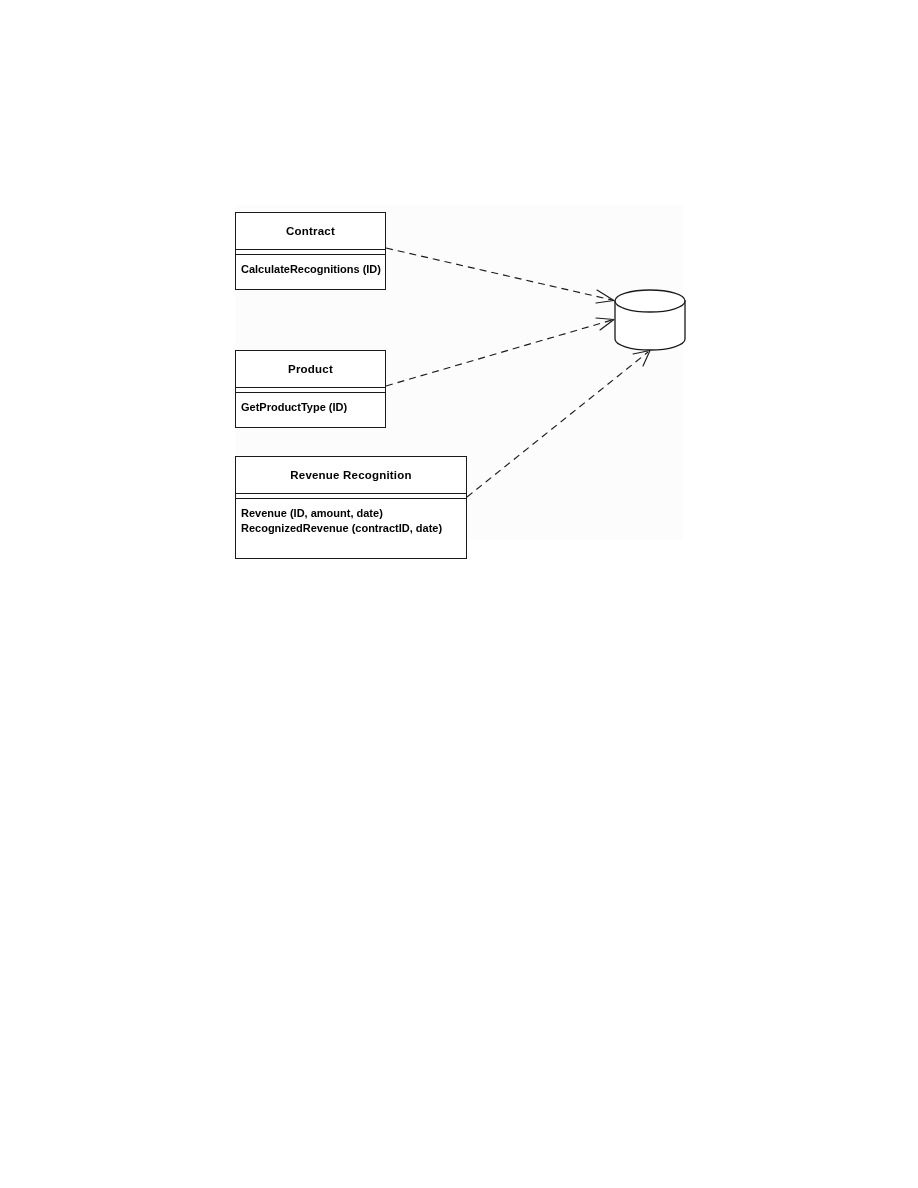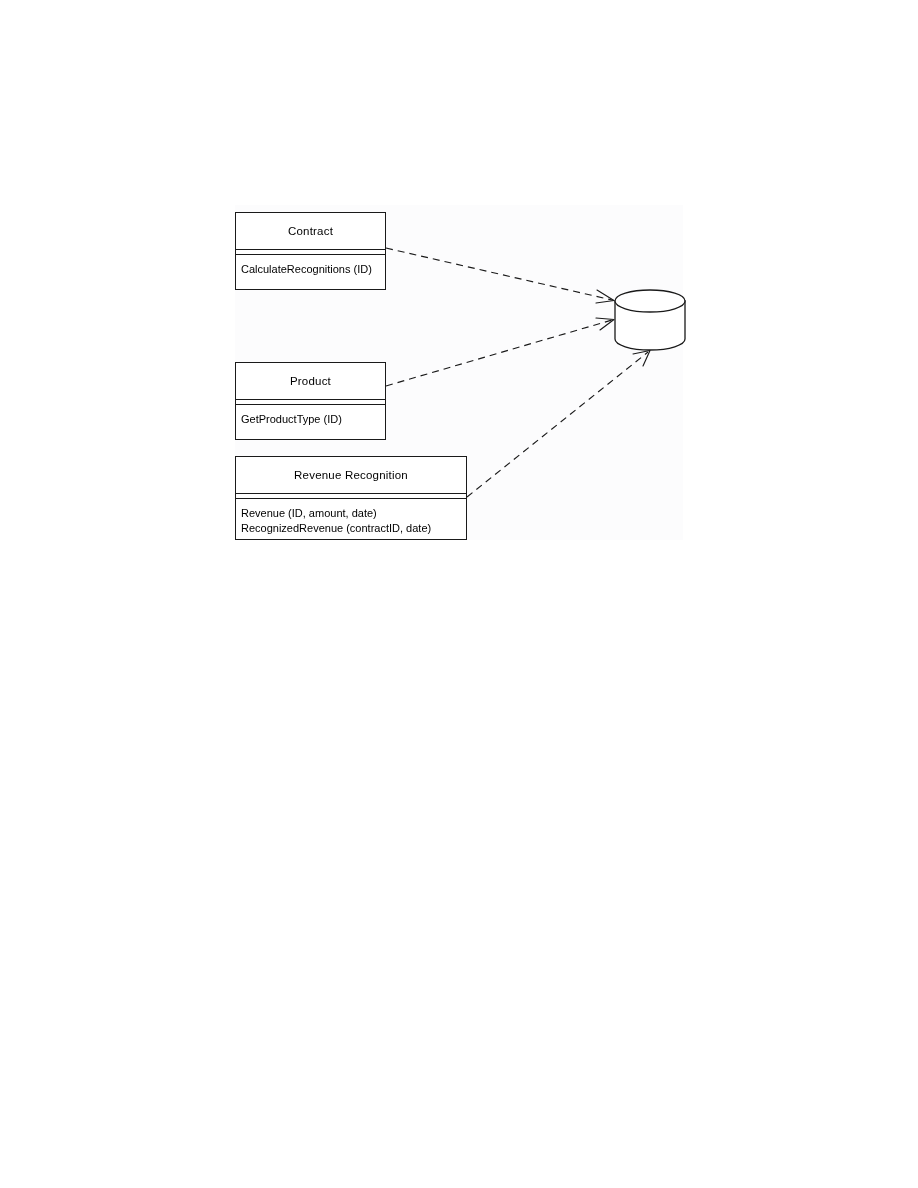--- a/index.html
+++ b/index.html
@@ -36,37 +36,38 @@
     background: #ffffff;
     border: 1.3px solid #1a1a1a;
   }
   .uml-title {
     box-sizing: border-box;
     height: 36px;
     display: flex;
     align-items: center;
     justify-content: center;
     font-size: 11.5px;
-    font-weight: normal;
+    font-weight: bold;
     color: #000000;
     letter-spacing: 0.2px;
   }
   .uml-attrs {
     box-sizing: border-box;
     height: 6px;
     border-top: 1.3px solid #1a1a1a;
     border-bottom: 1.3px solid #1a1a1a;
     background: #ffffff;
   }
   .uml-ops {
     box-sizing: border-box;
     padding: 7px 0 0 5px;
     font-size: 11px;
     color: #000000;
     line-height: 15px;
+    font-weight: bold;
   }
   .uml-op {
     white-space: nowrap;
   }
   svg.overlay {
     position: absolute;
     left: 0;
     top: 0;
     width: 918px;
     height: 1188px;
@@ -81,29 +82,29 @@
   <div class="canvas-tint"></div>
 
   <div class="uml-class" id="class-contract" style="left:235px; top:212px; width:151px; height:78px;">
     <div class="uml-title">Contract</div>
     <div class="uml-attrs"></div>
     <div class="uml-ops">
       <div class="uml-op">CalculateRecognitions (ID)</div>
     </div>
   </div>
 
-  <div class="uml-class" id="class-product" style="left:235px; top:350px; width:151px; height:78px;margin-top:12px;">
+  <div class="uml-class" id="class-product" style="left:235px; top:350px; width:151px; height:78px;">
     <div class="uml-title">Product</div>
     <div class="uml-attrs"></div>
     <div class="uml-ops">
       <div class="uml-op">GetProductType (ID)</div>
     </div>
   </div>
 
-  <div class="uml-class" id="class-revenue-recognition" style="left:235px; top:456px; width:232px; height:84px;">
+  <div class="uml-class" id="class-revenue-recognition" style="left:235px; top:456px; width:232px; height:103px;">
     <div class="uml-title">Revenue Recognition</div>
     <div class="uml-attrs"></div>
     <div class="uml-ops">
       <div class="uml-op">Revenue (ID, amount, date)</div>
       <div class="uml-op">RecognizedRevenue (contractID, date)</div>
     </div>
   </div>
 
   <svg class="overlay" viewBox="0 0 918 1188" xmlns="http://www.w3.org/2000/svg">
 

